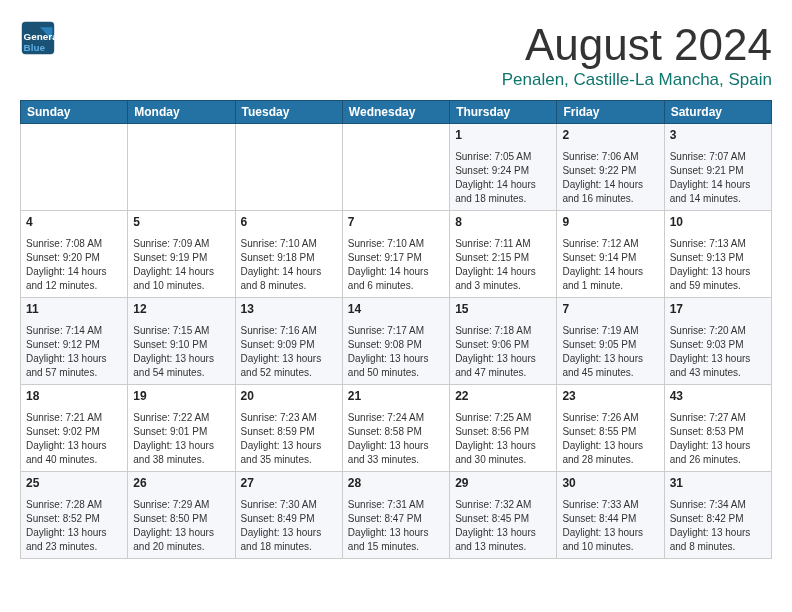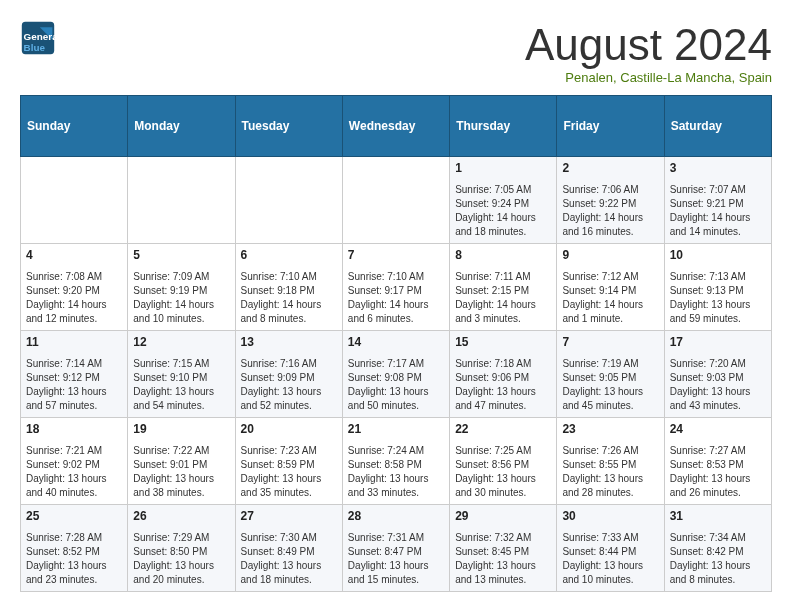--- a/index.html
+++ b/index.html
@@ -27,33 +27,33 @@
     }
     .title-block {
       text-align: right;
     }
     .month-title {
       font-size: 44px;
       color: #333;
       font-weight: normal;
     }
     .location {
-      font-size: 13px;
-      color: #4d7c0f;
+      font-size: 17px;
+      color: #0f766e;
     }
     table {
       width: 100%;
       border-collapse: collapse;
       font-size: 11px;
     }
     thead tr th {
       background-color: #2471a3;
       color: #fff;
       text-align: left;
-      padding: 23px 6px;
+      padding: 4px 6px;
       font-size: 12px;
       font-weight: bold;
       border: 1px solid #1a5276;
     }
     tbody tr td {
       vertical-align: top;
       border: 1px solid #ccc;
       padding: 4px 5px;
       width: 14.28%;
       min-height: 80px;
@@ -256,21 +256,21 @@
 Sunset: 8:56 PM
 Daylight: 13 hours and 30 minutes.</div>
         </td>
         <td>
           <span class="day-num">23</span>
           <div class="day-info">Sunrise: 7:26 AM
 Sunset: 8:55 PM
 Daylight: 13 hours and 28 minutes.</div>
         </td>
         <td>
-          <span class="day-num">24</span>
+          <span class="day-num">43</span>
           <div class="day-info">Sunrise: 7:27 AM
 Sunset: 8:53 PM
 Daylight: 13 hours and 26 minutes.</div>
         </td>
       </tr>
       <tr>
         <td>
           <span class="day-num">25</span>
           <div class="day-info">Sunrise: 7:28 AM
 Sunset: 8:52 PM

